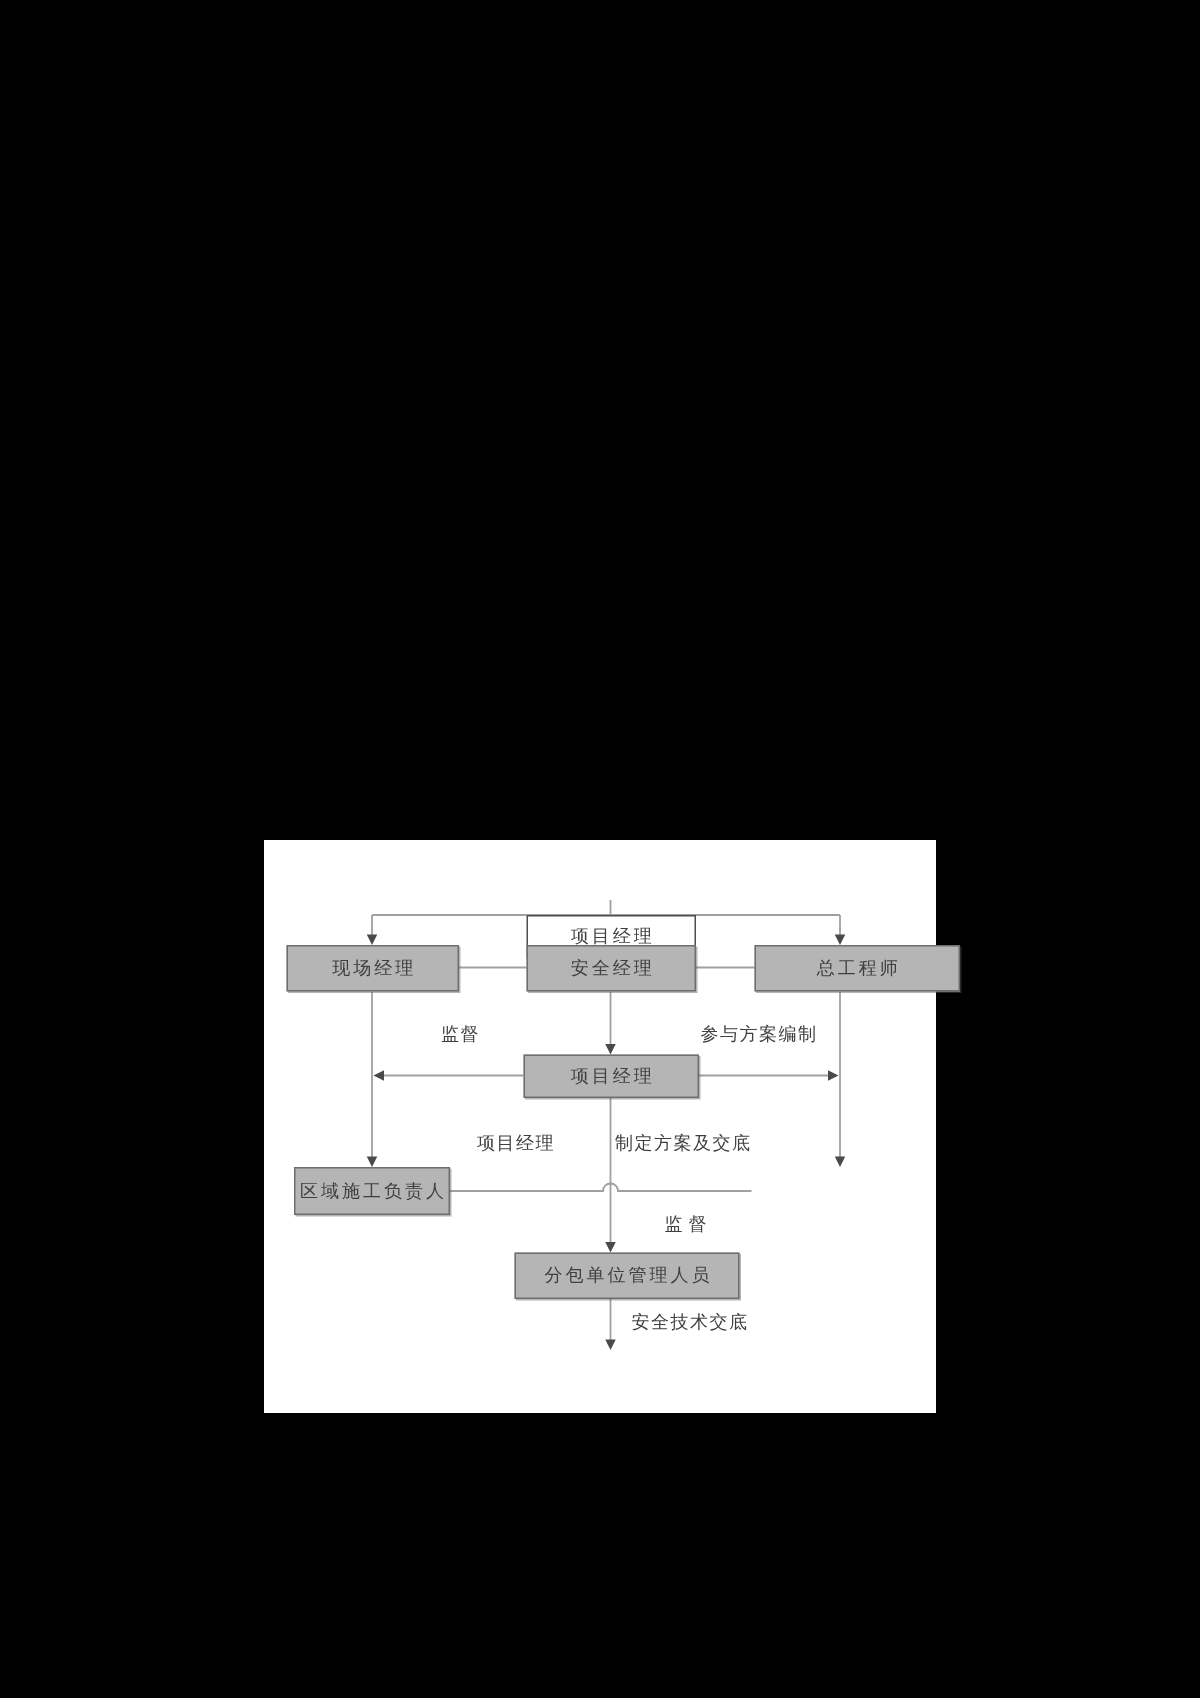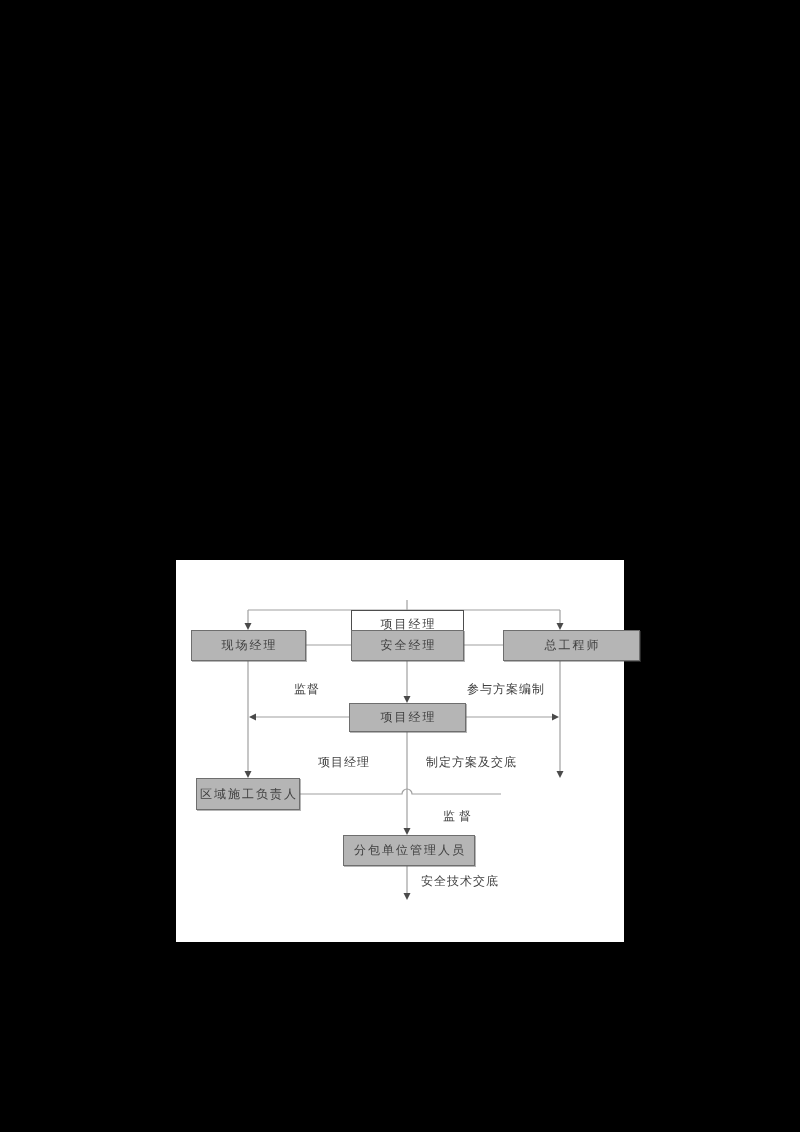--- a/index.html
+++ b/index.html
@@ -31,27 +31,27 @@
   .edge-label{position:absolute;font-size:12px;letter-spacing:1px;color:var(--text);
               white-space:nowrap;}
   
   #node-project-manager{left:175px;top:11px;width:113px;height:29px;margin-top:39px;}
   #node-site-manager{left:15px;top:70px;width:115px;height:31px;}
   #node-safety-manager{left:175px;top:70px;width:113px;height:31px;}
   #node-chief-engineer{left:327px;top:70px;width:137px;height:31px;}
   #node-safety-supervision{left:173px;top:143px;width:117px;height:29px;}
   #node-regional-head{left:20px;top:218px;width:104px;height:32px;}
   #node-plan-staff{left:325px;top:218px;width:118px;height:32px;}
-  #node-sub-managers{left:167px;top:275px;width:132px;height:31px;}
+  #node-sub-managers{left:167px;top:275px;width:150px;height:31px;}
   #node-sub-workers{left:167px;top:340px;width:134px;height:33px;}
   
   #label-supervise-left{left:118px;top:121px;}
   #label-participate{left:291px;top:121px;}
   #label-manage-disclosure{left:142px;top:194px;}
-  #label-plan-disclosure{left:250px;top:194px;}
+  #label-plan-disclosure{left:234px;top:194px;}
   #label-supervise-center{left:267px;top:248px;letter-spacing:4px;}
   #label-safety-tech{left:245px;top:313px;}
 </style>
 </head>
 <body>
 
 <div class="page">
   <div class="canvas">
 
     <svg class="wires" viewBox="0 0 448 382">

